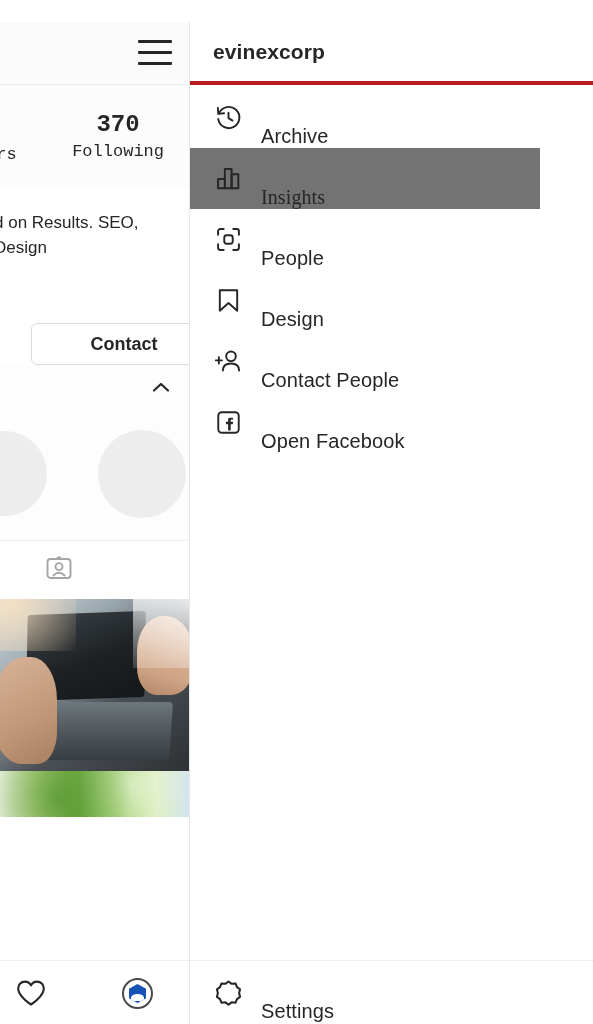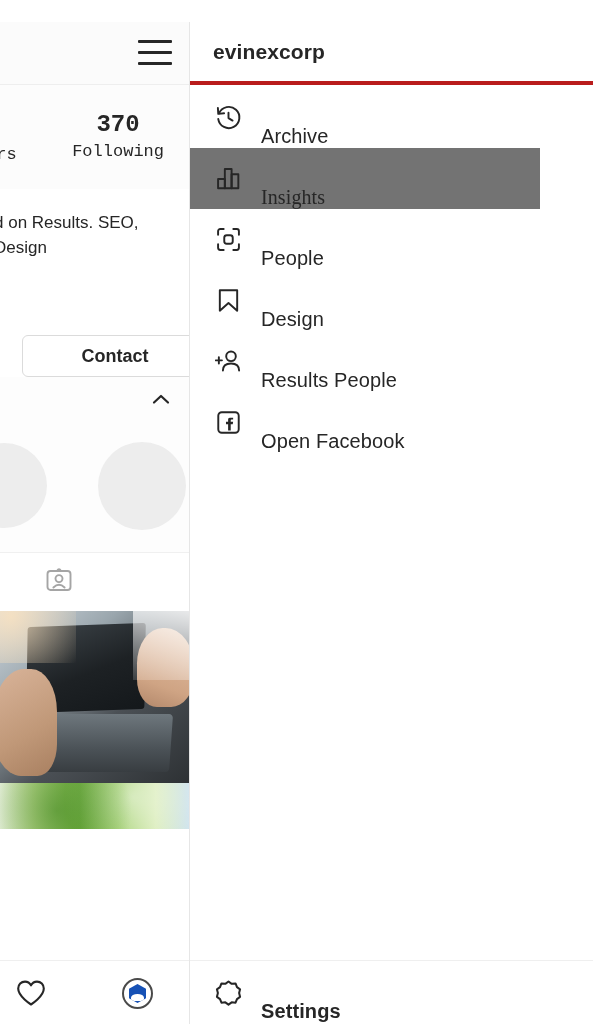--- a/index.html
+++ b/index.html
@@ -127,35 +127,34 @@
     padding-left: 0;
     margin-left: -6px;
   }
 
   .lp-contact-wrap {
     padding: 14px 14px 0 14px;
     background: #ffffff;
   }
   .contact-btn {
     position: relative;
-    left: 8px;
+    left: 17px;
     width: 186px;
     height: 42px;
     border: 1px solid #dbdbdb;
     border-radius: 6px;
     background: #ffffff;
     font-size: 18px;
     font-weight: bold;
     color: #262626;
     font-family: "Liberation Sans", sans-serif;
     cursor: pointer;
     display: flex;
     align-items: center;
     justify-content: center;
-    margin-top: 12px;
   }
 
   .lp-chevrow {
     position: relative;
     height: 46px;
     background: #fdfdfd;
   }
   .chev-up {
     position: absolute;
     right: 20px; top: 16px;
@@ -356,21 +355,20 @@
     position: absolute;
     bottom: 0; left: 0;
     width: 403px;
     height: 64px;
     border-top: 1px solid #efefef;
     display: flex;
     align-items: center;
     padding-left: 23px;
     cursor: pointer;
     background: #ffffff;
-    font-weight: bold;
   }
 
   svg { display: block; }
 </style>
 </head>
 <body>
 
 <div id="screen">
 
   <div class="top-band"></div>
@@ -510,21 +508,21 @@
       </div>
 
       <div class="menu-item">
         <span class="menu-icon">
           <svg viewBox="0 0 28 28" width="27" height="27">
             <circle cx="16.6" cy="8.6" r="5" fill="none" stroke="#262626" stroke-width="2"></circle>
             <path d="M8.2 23.4 C8.2 18.2 12 16 16.6 16 C21.2 16 25 18.2 25 23.4" fill="none" stroke="#262626" stroke-width="2" stroke-linecap="round"></path>
             <path d="M4.0 9.6 L4.0 16.0 M0.8 12.8 L7.2 12.8" fill="none" stroke="#262626" stroke-width="2" stroke-linecap="round"></path>
           </svg>
         </span>
-        <span class="menu-label">Results People</span>
+        <span class="menu-label">Contact People</span>
       </div>
 
       <div class="menu-item">
         <span class="menu-icon">
           <svg viewBox="0 0 28 28" width="27" height="27">
             <rect x="3.4" y="3.4" width="21.2" height="21.2" rx="3.6" ry="3.6" fill="none" stroke="#262626" stroke-width="2"></rect>
             <path d="M17.2 9.2 L15.4 9.2 C14.1 9.2 13.6 10.0 13.6 11.2 L13.6 13.2
                      L11.4 13.2 L11.4 15.8 L13.6 15.8 L13.6 22.4 L16.3 22.4
                      L16.3 15.8 L18.4 15.8 L18.8 13.2 L16.3 13.2 L16.3 11.8
                      C16.3 11.2 16.5 11.0 17.1 11.0 L18.8 11.0 L18.8 9.2 Z" fill="#262626"></path>

